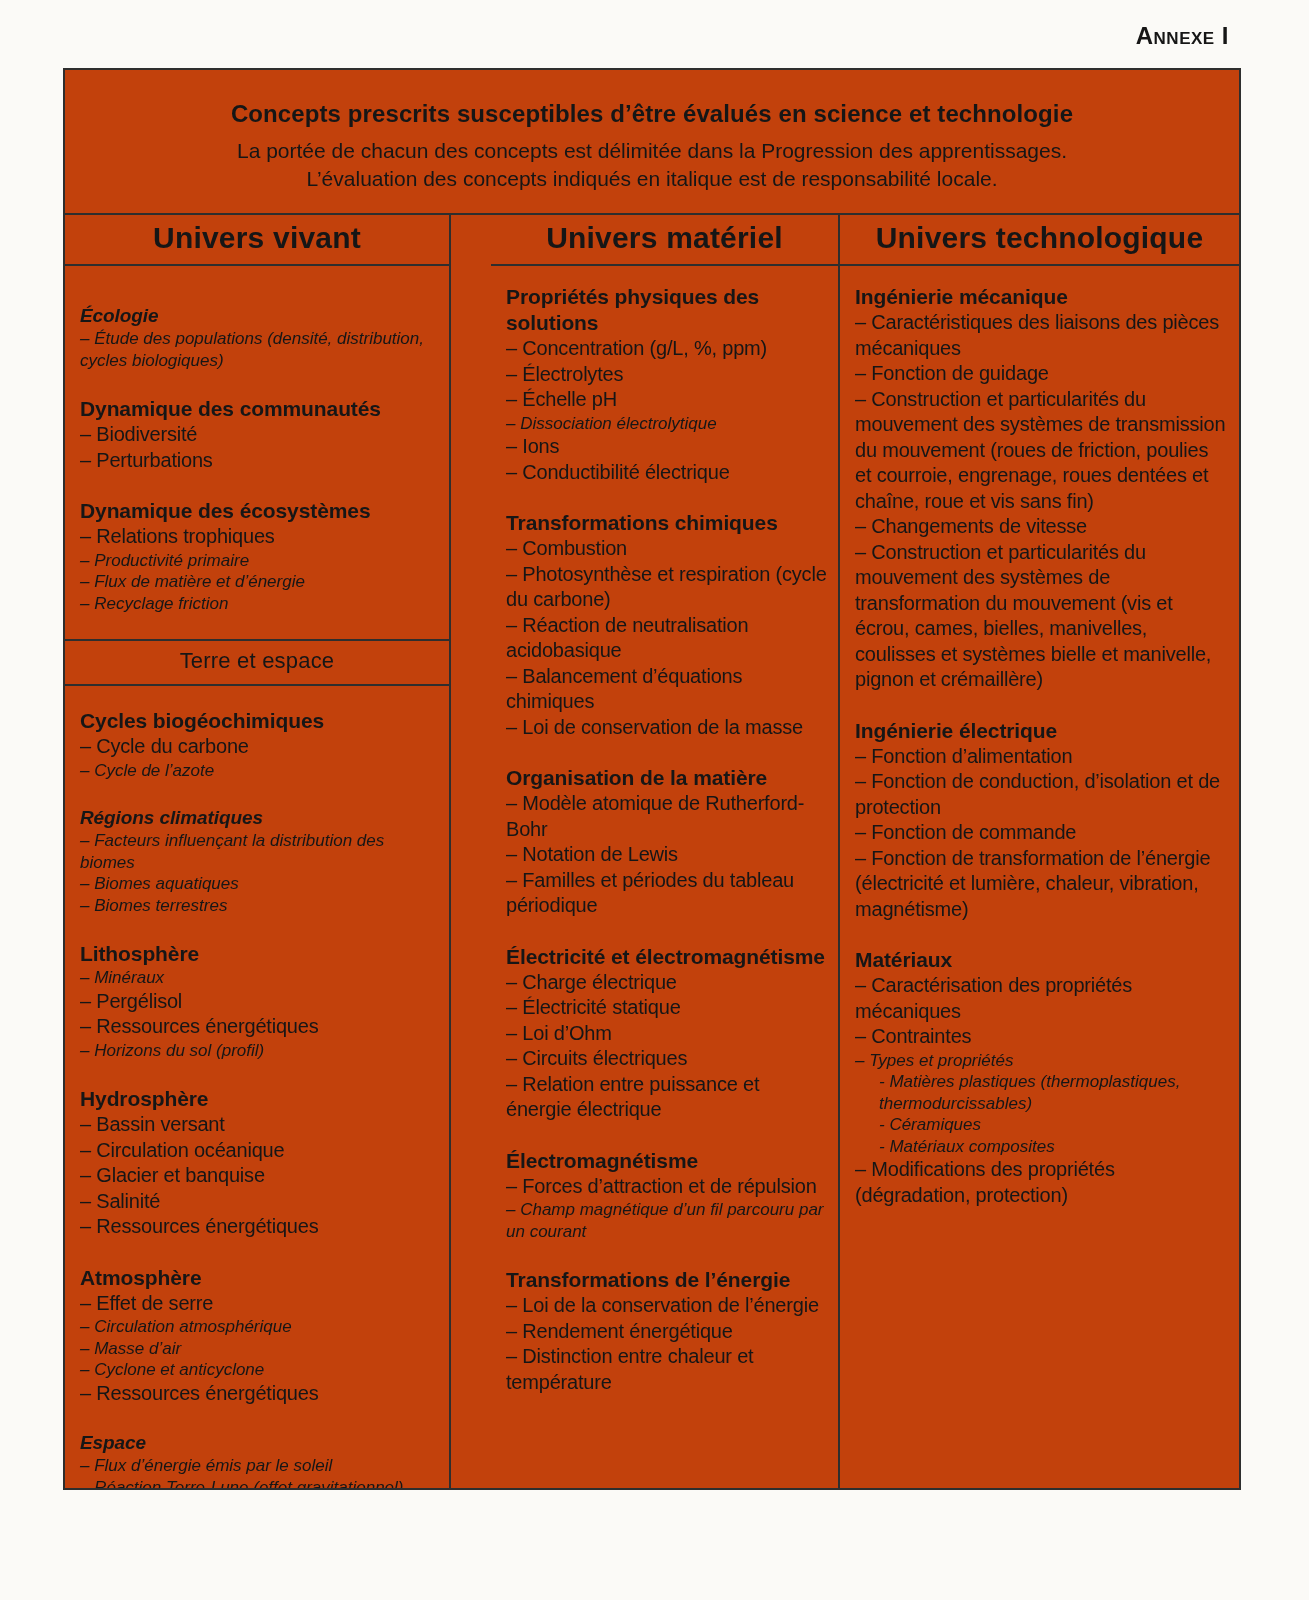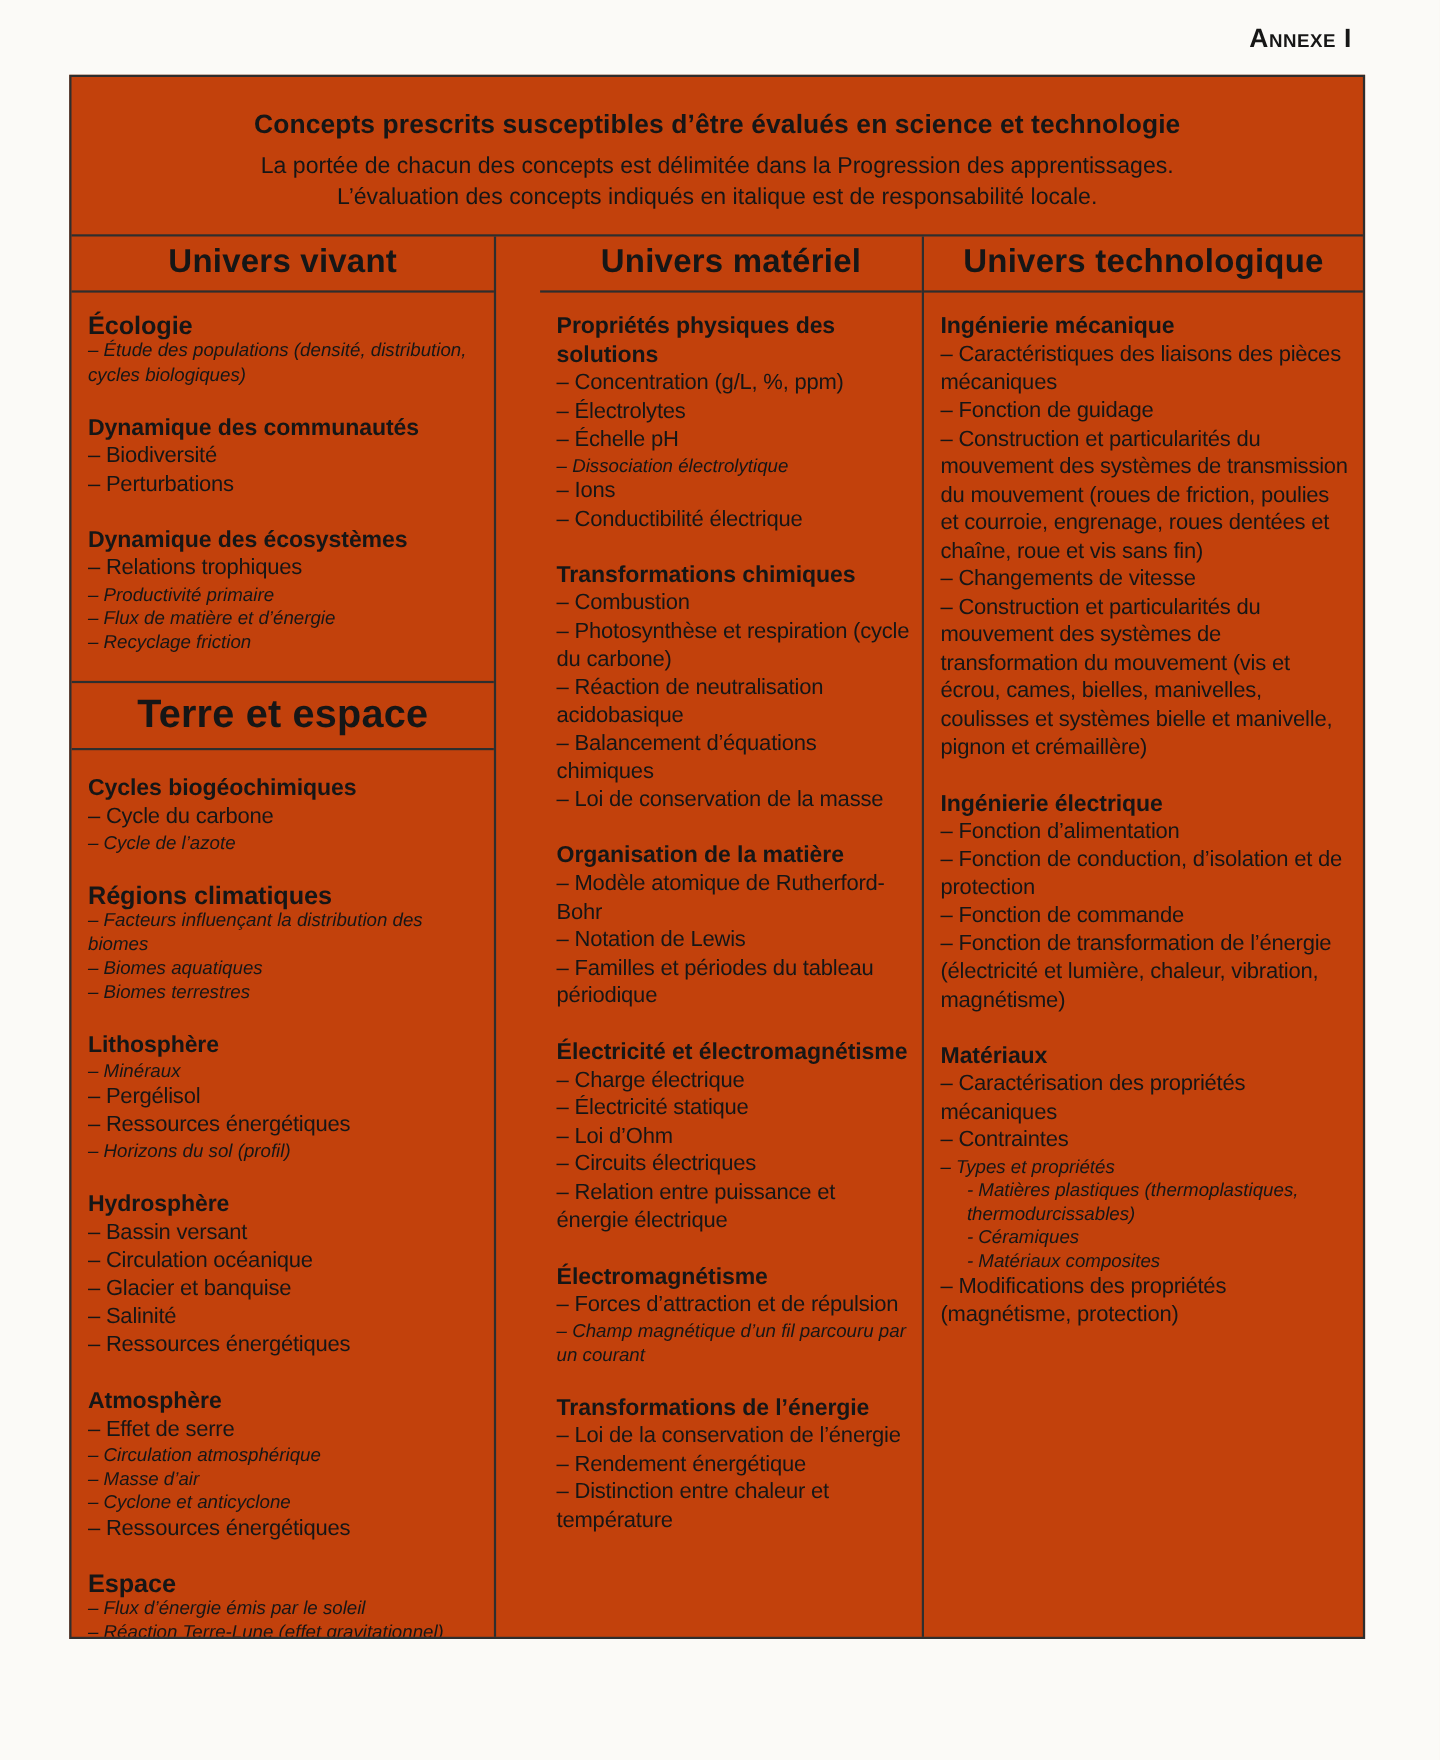--- a/index.html
+++ b/index.html
@@ -33,28 +33,28 @@
   .col-3 { flex: 1; justify-content: space-between; }
   .col-header {
     text-align: center; font-weight: bold; font-size: 30px;
     padding: 6px 0 9px; border-bottom: 2px solid #2e2e2e;
     letter-spacing: 0.2px;
   }
   .col-body { flex: 1; padding: 18px 10px 12px 15px; overflow: hidden; }
   .block { margin-bottom: 25px; }
   .block:last-child { margin-bottom: 0; }
   .block-heading { font-weight: bold; font-size: 21px; line-height: 26px; letter-spacing: -0.1px; }
-  .block-heading.it { font-size: 23px; line-height: 24px; }
+  .block-heading.it { font-style: italic; font-size: 19px; line-height: 24px; margin-top: 20px; }
   .item { font-size: 20px; line-height: 25.5px; letter-spacing: -0.2px; }
   .item.it { font-style: italic; font-size: 17px; line-height: 21.5px; letter-spacing: 0; }
   .item.sub { padding-left: 24px; }
   .section-divider {
     margin: 0 -10px 22px -15px;
     border-top: 2px solid #2e2e2e; border-bottom: 2px solid #2e2e2e;
-    text-align: center; font-weight: bold; font-size: 36px;
+    text-align: center; font-weight: normal; font-size: 22px;
     padding: 7px 0 10px; letter-spacing: 0.2px;
   }
 </style>
 </head>
 <body>
 
 <div class="annexe">Annexe I</div>
 
 <div class="doc">
   <div class="doc-header">
@@ -191,18 +191,18 @@
             <div class="item">– Fonction de transformation de l’énergie (électricité et lumière, chaleur, vibration, magnétisme)</div>
           </div>
           <div class="block">
             <div class="block-heading">Matériaux</div>
             <div class="item">– Caractérisation des propriétés mécaniques</div>
             <div class="item">– Contraintes</div>
             <div class="item it">– Types et propriétés</div>
             <div class="item it sub">- Matières plastiques (thermoplastiques, thermodurcissables)</div>
             <div class="item it sub">- Céramiques</div>
             <div class="item it sub">- Matériaux composites</div>
-            <div class="item">– Modifications des propriétés (magnétisme, protection)</div>
+            <div class="item">– Modifications des propriétés (dégradation, protection)</div>
           </div>
         </div>
     </div>
   </div>
 </div>
 
 </body></html>

